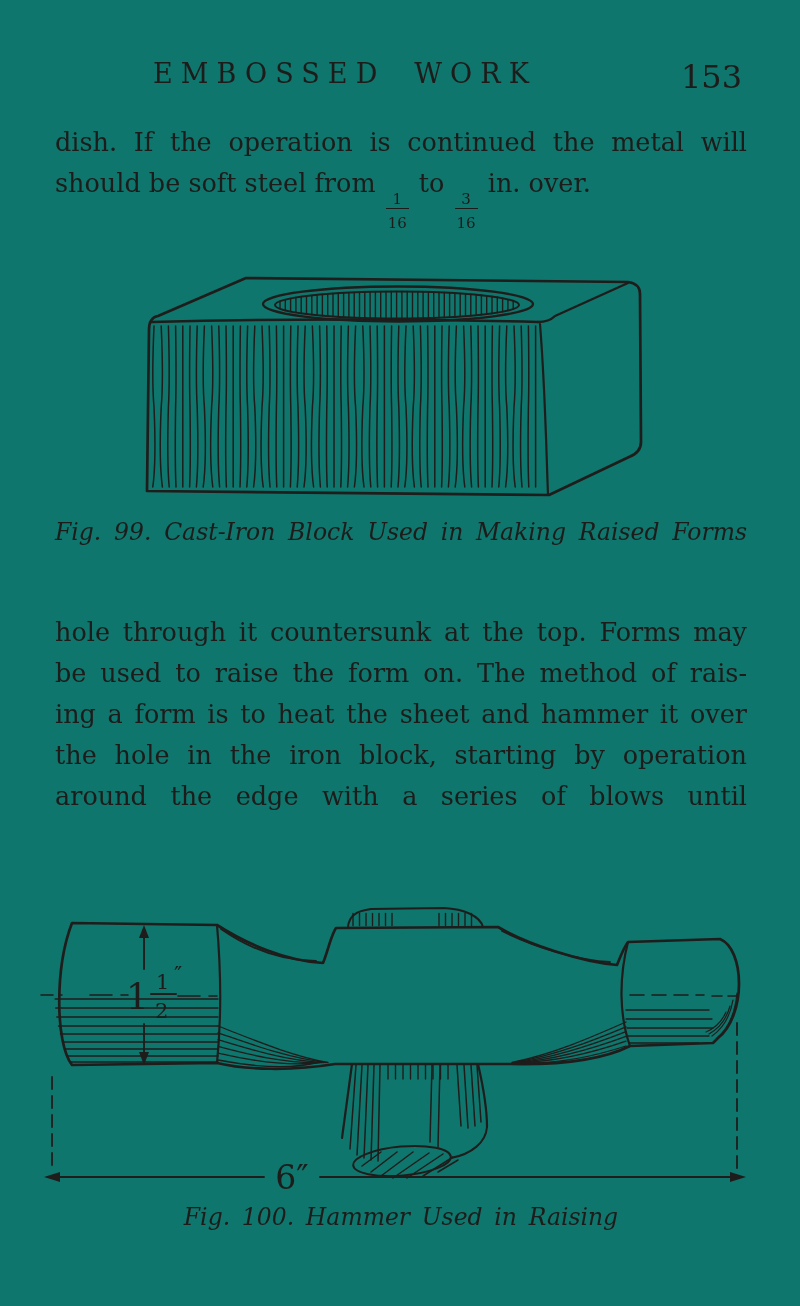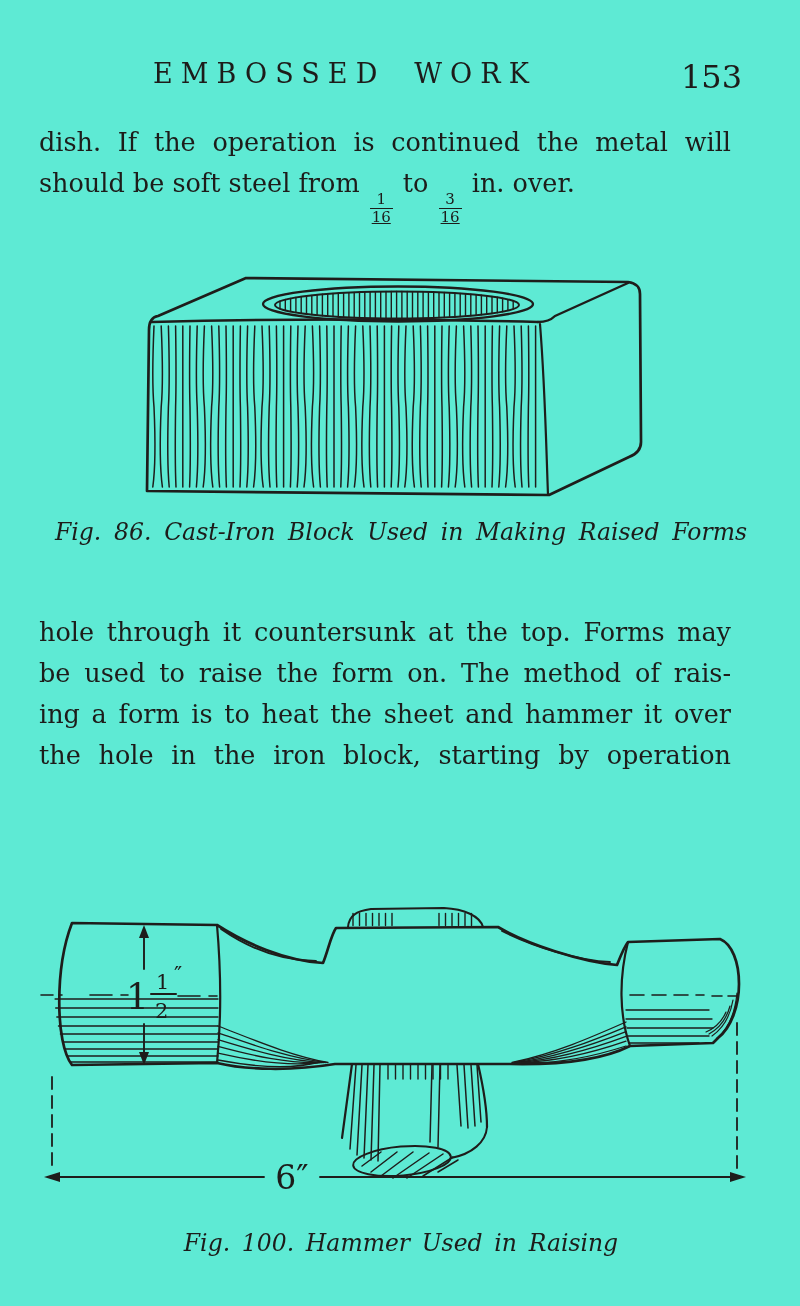--- a/index.html
+++ b/index.html
@@ -1,42 +1,42 @@
 <!DOCTYPE html>
 <html><head>
 <meta charset="utf-8">
 <style>
   html,body{margin:0;padding:0;background:#e8e6e0;}
   .page{
     position:relative;
     width:800px;height:1306px;
-    background:#5eead4;
+    background:#0f766e;
     color:#1d1c1a;
     font-family:"DejaVu Serif", serif;
     overflow:hidden;
     margin:0 auto;
   }
   
   .running-head{position:absolute;top:58px;left:0;width:800px;height:36px;}
   .head-title{
     position:absolute;left:0;right:110px;text-align:center;
     font-size:27px;letter-spacing:0.30em;word-spacing:0.45em;
     font-weight:500;white-space:nowrap;
   }
   .head-page{position:absolute;right:58px;top:0;font-size:32px;}
   
-  .para{position:absolute;left:39px;width:692px;font-size:25.5px;line-height:41px;}
+  .para{position:absolute;left:55px;width:692px;font-size:25.5px;line-height:41px;}
   .tline{text-align:justify;text-align-last:justify;white-space:nowrap;}
   .tline.last{text-align:right;text-align-last:left;white-space:normal;}
   .tline.indent{padding-left:38px;}
   .frac{
     display:inline-flex;flex-direction:column;align-items:center;
     vertical-align:-12px;font-size:15px;line-height:1.05;padding:0 2px;
   }
-  .frac .den{border-top:1.6px solid #1d1c1a;padding:1px 2px 0 2px;text-decoration:underline;}
+  .frac .den{border-top:1.6px solid #1d1c1a;padding:7px 2px 0 2px;}
   .frac .num{padding:0 2px;}
   
   .caption{
     position:absolute;left:55px;width:692px;
     font-style:italic;font-size:23.5px;
   }
   .caption.justified{text-align:justify;text-align-last:justify;white-space:nowrap;}
   .caption.centered{text-align:center;word-spacing:0.18em;}
   .fig{position:absolute;}
   svg text{font-family:"DejaVu Serif",serif;fill:#1d1c1a;}
@@ -173,27 +173,28 @@
         <path d="M 356.40000000000003 70 q -0.8 54 0 81 q 0.8 54 -0.4 80" stroke-width="1.5"></path>
         <path d="M 363.6 70 q -1.6 54 0 81 q 1.6 54 -0.8 80" stroke-width="1.5"></path>
         <path d="M 370.8 70 q -2.4000000000000004 54 0 81 q 2.4000000000000004 54 -1.2000000000000002 80" stroke-width="1.5"></path>
         <path d="M 378 70 q 2.4000000000000004 54 0 81 q -2.4000000000000004 54 1.2000000000000002 80" stroke-width="1.5"></path>
         <path d="M 385.2 70 q 1.6 54 0 81 q -1.6 54 0.8 80" stroke-width="1.5"></path>
         <path d="M 392.40000000000003 70 q 0.8 54 0 81 q -0.8 54 0.4 80" stroke-width="1.5"></path>
         <path d="M 399.6 70 q 0 54 0 81 q 0 54 0 80" stroke-width="1.5"></path>
       </g>
   </svg>
 
-  <div class="caption justified" style="top:518px;">Fig. 86. Cast-Iron Block Used in Making Raised Forms</div>
+  <div class="caption justified" style="top:518px;">Fig. 99. Cast-Iron Block Used in Making Raised Forms</div>
 
   <div class="para" style="top:612px;">
     <div class="tline">hole through it countersunk at the top. Forms may</div>
     <div class="tline">be used to raise the form on. The method of rais-</div>
     <div class="tline">ing a form is to heat the sheet and hammer it over</div>
     <div class="tline">the hole in the iron block, starting by operation</div>
+    <div class="tline">around the edge with a series of blows until</div>
   </div>
 
   <svg class="fig" style="top:875px;left:40px;" width="720" height="325" viewBox="0 0 720 325" fill="none" stroke="#1e1d1b" stroke-linecap="round" stroke-linejoin="round">
 
     <g>
 
       <path stroke-width="2.7" d="M 32,48 L 177,50 C 205,68 245,86 283,88 C 288,76 291,60 296,53 L 458,52 C 487,69 541,87 577,90 C 581,80 584,72 588,67 L 680,64 C 692,69 699,87 699,109 C 699,131 691,153 678,163 L 673,168 L 590,171 C 560,186 518,190 470,189 L 295,189 C 252,196 206,195 177,188 L 32,190 C 15,168 15,92 32,48 Z"></path>
 
       <path stroke-width="2.2" d="M 177,50 C 181,96 181,148 177,188"></path>
       <path stroke-width="2.2" d="M 588,67 C 579,102 579,140 590,171"></path>
@@ -310,15 +311,15 @@
         <line x1="322" y1="291" x2="341" y2="277" stroke-width="1.5"></line>
         <line x1="331" y1="297" x2="357" y2="277" stroke-width="1.5"></line>
         <line x1="341" y1="301" x2="373" y2="277" stroke-width="1.5"></line>
         <line x1="353" y1="303" x2="389" y2="278" stroke-width="1.5"></line>
         <line x1="367" y1="303" x2="403" y2="279" stroke-width="1.5"></line>
         <line x1="383" y1="301" x2="413" y2="282" stroke-width="1.5"></line>
         <line x1="398" y1="297" x2="418" y2="285" stroke-width="1.5"></line>
       </g>
   </svg>
 
-  <div class="caption centered" style="top:1229px;">Fig. 100. Hammer Used in Raising</div>
+  <div class="caption centered" style="top:1203px;">Fig. 100. Hammer Used in Raising</div>
 
 </div>
 
 </body></html>

